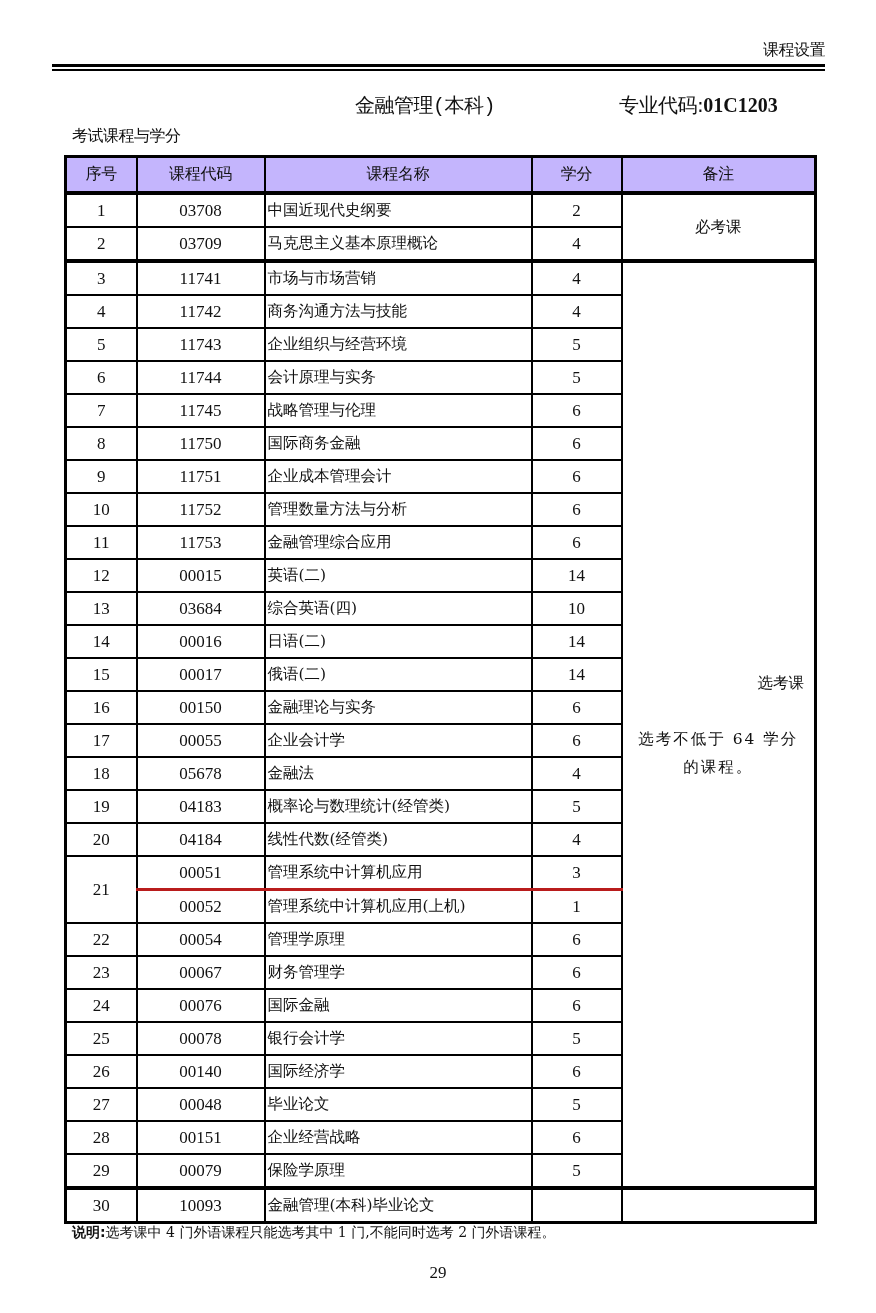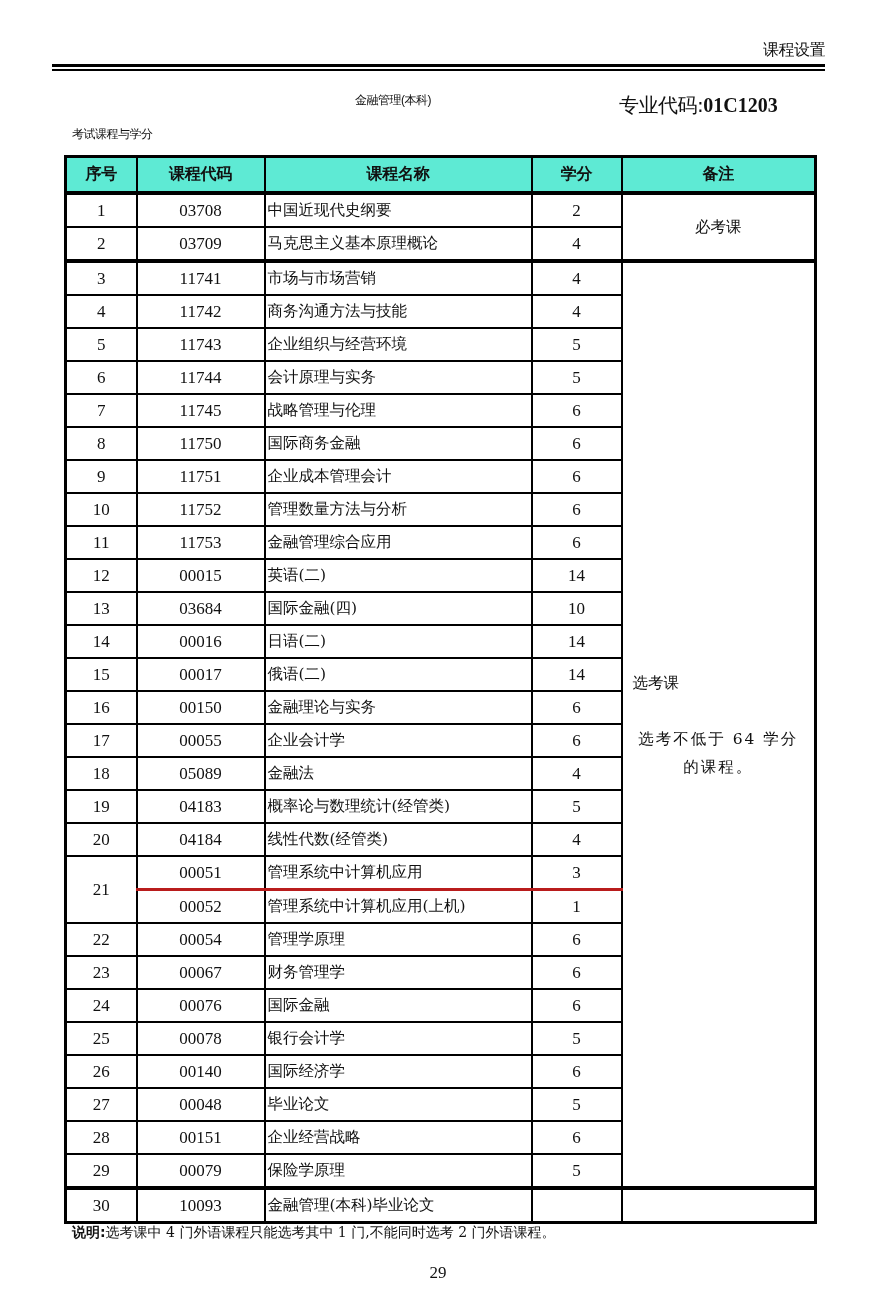--- a/index.html
+++ b/index.html
@@ -2,39 +2,39 @@
 <html><head>
 <meta charset="utf-8">
 <style>
   html, body { margin: 0; padding: 0; background: #ffffff; }
   body { width: 876px; height: 1313px; position: relative; overflow: hidden;
          font-family: "Liberation Serif", "DejaVu Serif", serif; color: #111; }
   .running-head { position: absolute; right: 51px; top: 40px; font-family: "DejaVu Sans", sans-serif;
                   font-size: 16px; letter-spacing: -0.5px; text-align: right; }
   .rule-thick { position: absolute; left: 52px; width: 773px; top: 64px; height: 3px; background: #000; }
   .rule-thin  { position: absolute; left: 52px; width: 773px; top: 69px; height: 2px; background: #000; }
-  .title { position: absolute; top: 92px; left: 355px; font-family: Liberation Sans, sans-serif;
-           font-size: 12px; letter-spacing: -0.5px; }
+  .title { position: absolute; top: 92px; left: 355px; font-family: Liberation Mono, monospace;
+           font-size: 20px; letter-spacing: -0.5px; }
   .code-line { position: absolute; top: 92px; left: 619px; font-size: 20px; font-weight: bold; }
   .code-line .lbl { font-family: "DejaVu Sans", sans-serif; font-weight: normal; letter-spacing: -0.5px; }
   .section-title { position: absolute; top: 126px; left: 72px; font-family: "DejaVu Sans", sans-serif;
-                   font-size: 12px; letter-spacing: -0.5px; }
+                   font-size: 16px; letter-spacing: -0.5px; }
   table.courses { position: absolute; left: 64px; top: 155px; width: 750px; border-collapse: collapse;
                   border: 3px solid #000; table-layout: fixed; }
   table.courses th, table.courses td { border: 2px solid #000; height: 31px; padding: 0; font-size: 17px;
                   text-align: center; vertical-align: middle; }
-  table.courses th { background: #5eead4; font-family: "DejaVu Sans", sans-serif; font-weight: bold;
+  table.courses th { background: #c4b5fd; font-family: "DejaVu Sans", sans-serif; font-weight: normal;
                   font-size: 16px; height: 33px; letter-spacing: -0.3px; }
   table.courses thead tr { border-bottom: 4px solid #000; }
   table.courses td.name { text-align: left; padding-left: 2px; font-family: "DejaVu Serif", serif; font-size: 15.5px; }
   table.courses tr.group-end { border-bottom: 4px solid #000; }
   table.courses td.thin-bottom { border-bottom: 3px solid #b91c1c; }
   table.courses td.note { font-family: "DejaVu Serif", serif; font-size: 15.5px; }
   .note-elective { text-align: left; padding: 0 10px !important; line-height: 28px; }
-  .note-elective .head { display: block; text-align: left; }
+  .note-elective .head { display: block; text-align: right; }
   .note-elective .body { display: block; letter-spacing: 2px; margin-top: 28px; }
   .footnote { position: absolute; top: 1224px; left: 72px; font-size: 14px; font-family: "DejaVu Serif", serif; }
   .footnote b { font-family: "DejaVu Sans", sans-serif; }
   .page-num { position: absolute; top: 1263px; left: 0; width: 876px; text-align: center; font-size: 17px; }
   col.c1 { width: 71px; } col.c2 { width: 128px; } col.c3 { width: 267px; } col.c4 { width: 90px; } col.c5 { width: 194px; }
 </style>
 </head>
 <body>
 
 <div class="running-head">课程设置</div>
@@ -138,21 +138,21 @@
       </tr>
       <tr>
         <td>12</td>
         <td>00015</td>
         <td class="name">英语(二)</td>
         <td>14</td>
       </tr>
       <tr>
         <td>13</td>
         <td>03684</td>
-        <td class="name">国际金融(四)</td>
+        <td class="name">综合英语(四)</td>
         <td>10</td>
       </tr>
       <tr>
         <td>14</td>
         <td>00016</td>
         <td class="name">日语(二)</td>
         <td>14</td>
       </tr>
       <tr>
         <td>15</td>
@@ -167,21 +167,21 @@
         <td>6</td>
       </tr>
       <tr>
         <td>17</td>
         <td>00055</td>
         <td class="name">企业会计学</td>
         <td>6</td>
       </tr>
       <tr>
         <td>18</td>
-        <td>05089</td>
+        <td>05678</td>
         <td class="name">金融法</td>
         <td>4</td>
       </tr>
       <tr>
         <td>19</td>
         <td>04183</td>
         <td class="name">概率论与数理统计(经管类)</td>
         <td>5</td>
       </tr>
       <tr>

